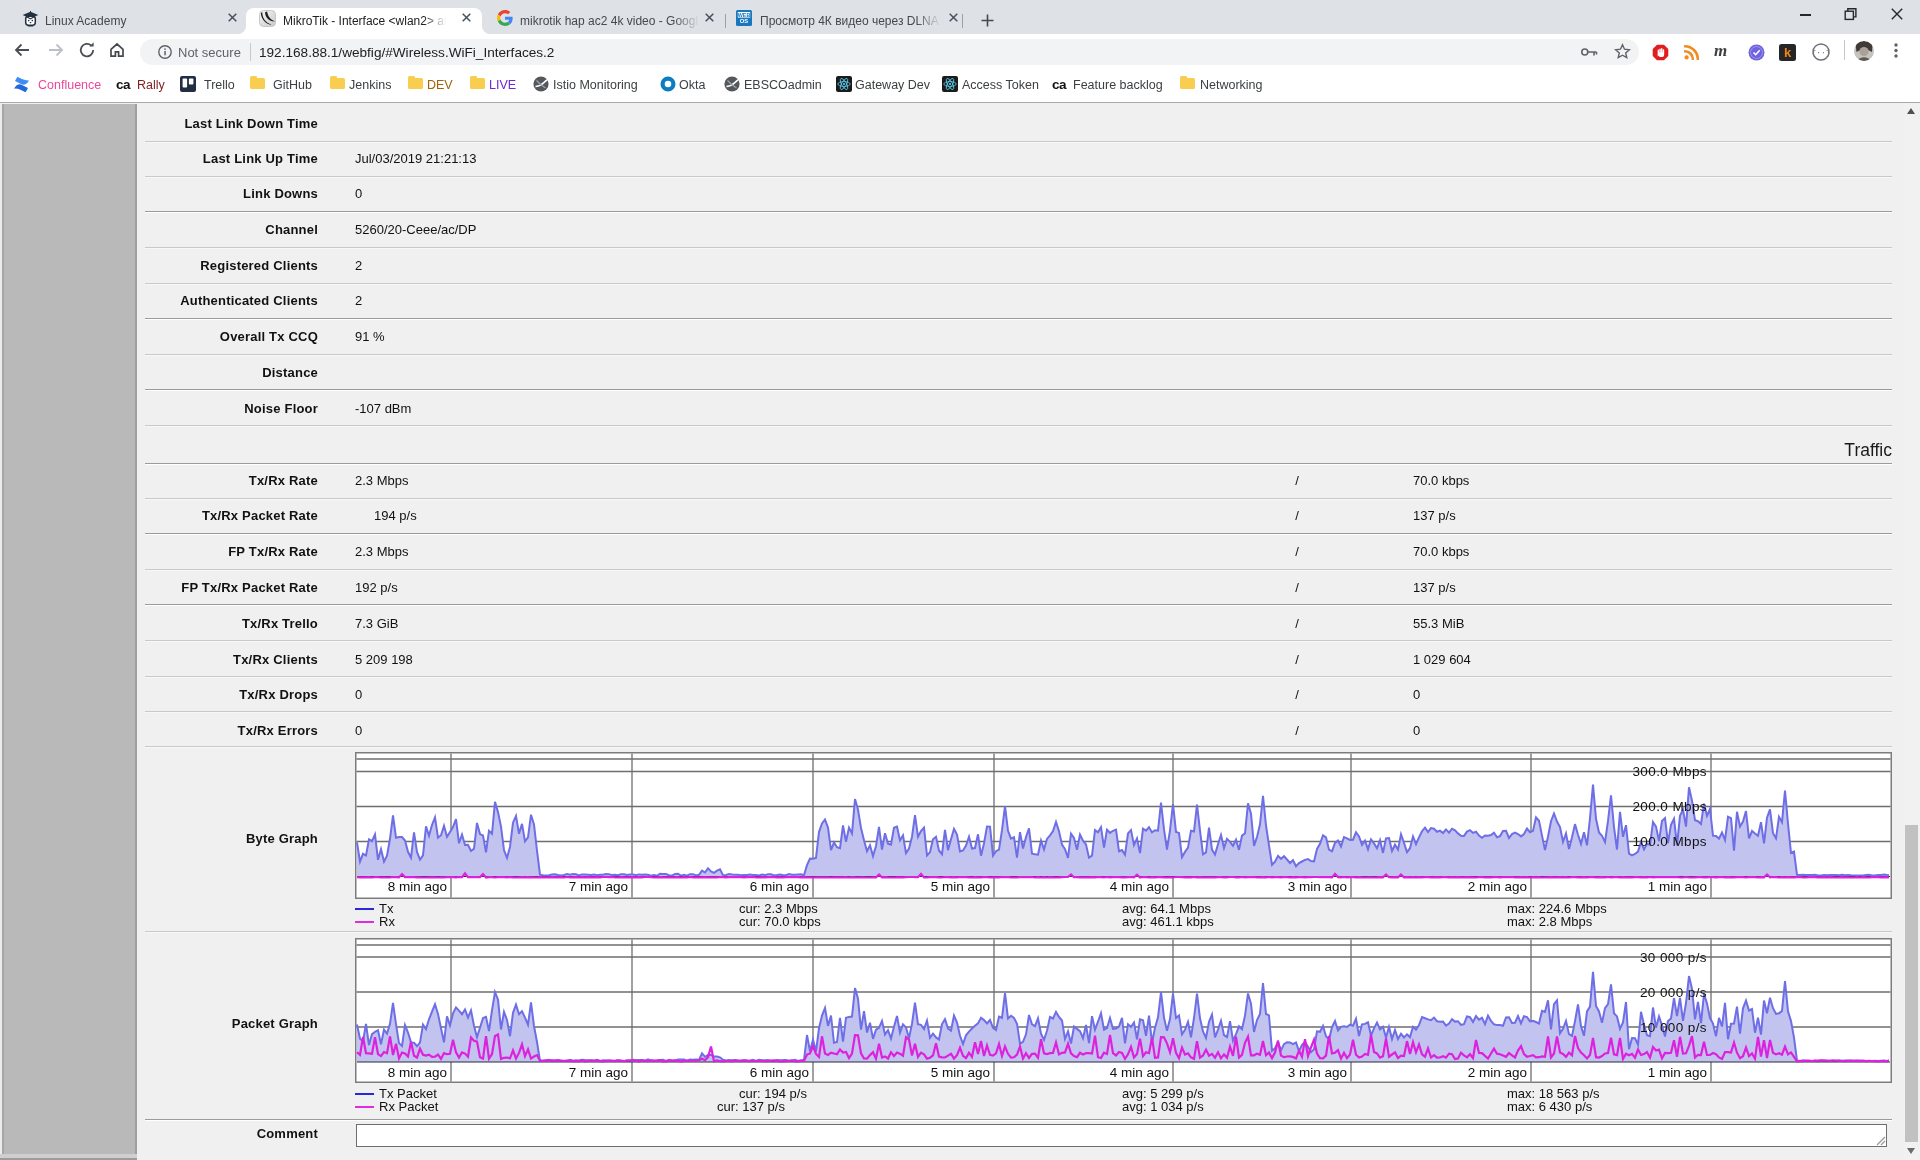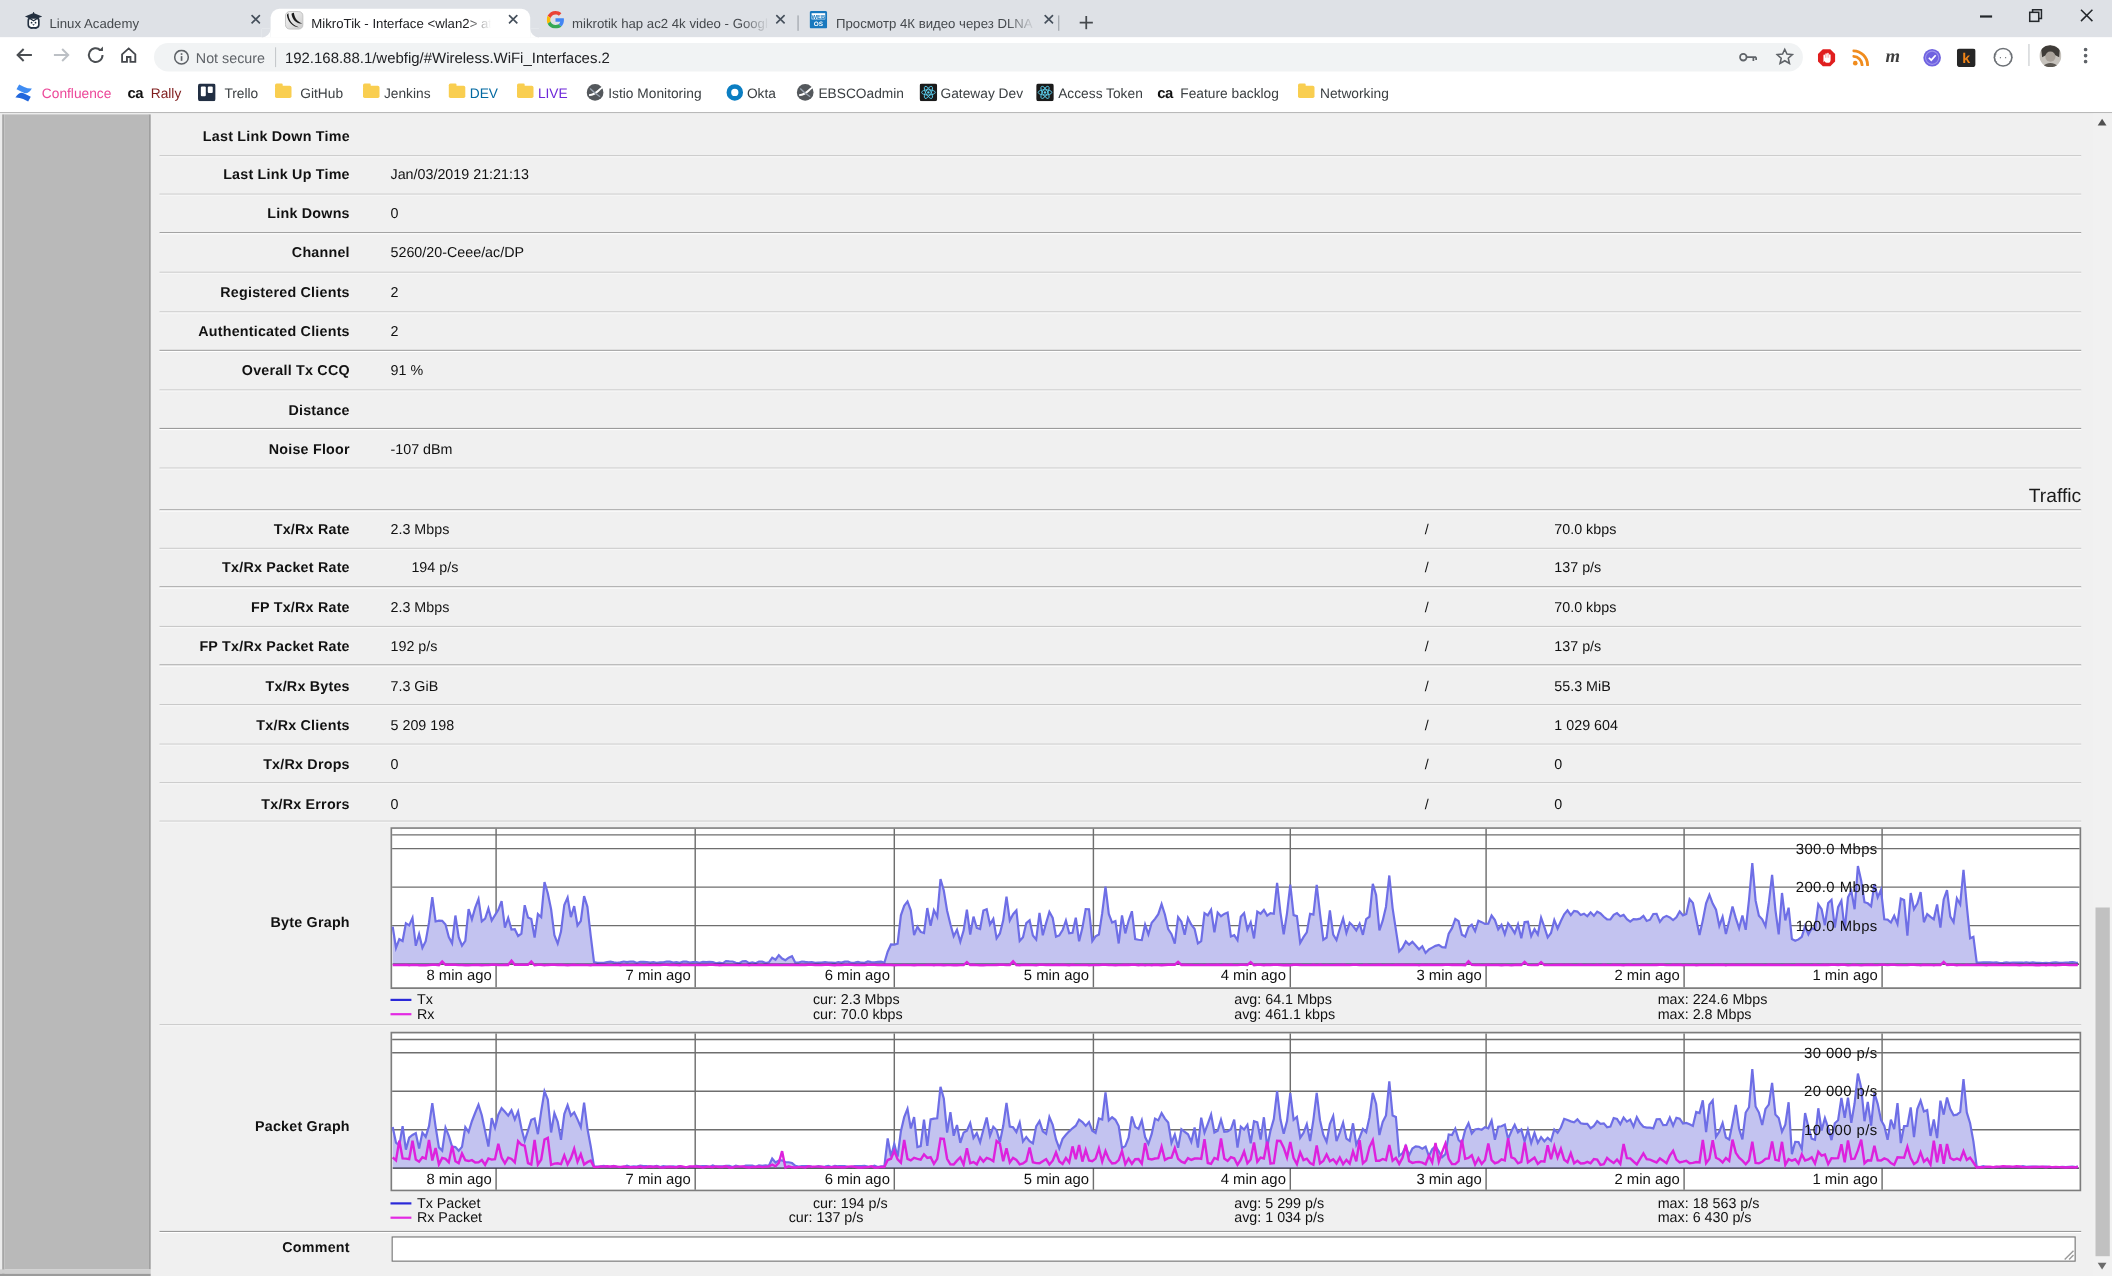--- a/index.html
+++ b/index.html
@@ -194,21 +194,21 @@
   </svg>
 <div class="a" style="left:204px;top:77.5px;font-size:12.5px;color:#3c4043">Trello</div>
 <div class="a" style="left:250px;top:78px;width:15px;height:11px;background:#f9ce50;border-radius:1.5px"></div>
 <div class="a" style="left:250px;top:76px;width:7px;height:3px;background:#f9ce50;border-radius:1.5px 1px 0 0"></div>
 <div class="a" style="left:273px;top:77.5px;font-size:12.5px;color:#3c4043">GitHub</div>
 <div class="a" style="left:330px;top:78px;width:15px;height:11px;background:#f9ce50;border-radius:1.5px"></div>
 <div class="a" style="left:330px;top:76px;width:7px;height:3px;background:#f9ce50;border-radius:1.5px 1px 0 0"></div>
 <div class="a" style="left:349px;top:77.5px;font-size:12.5px;color:#3c4043">Jenkins</div>
 <div class="a" style="left:408px;top:78px;width:15px;height:11px;background:#f9ce50;border-radius:1.5px"></div>
 <div class="a" style="left:408px;top:76px;width:7px;height:3px;background:#f9ce50;border-radius:1.5px 1px 0 0"></div>
-<div class="a" style="left:427px;top:77.5px;font-size:12.5px;color:#0369a1">DEV</div>
+<div class="a" style="left:427px;top:77.5px;font-size:12.5px;color:#a16207">DEV</div>
 <div class="a" style="left:470px;top:78px;width:15px;height:11px;background:#f9ce50;border-radius:1.5px"></div>
 <div class="a" style="left:470px;top:76px;width:7px;height:3px;background:#f9ce50;border-radius:1.5px 1px 0 0"></div>
 <div class="a" style="left:489px;top:77.5px;font-size:12.5px;color:#6d28d9">LIVE</div>
 <svg class="a" style="left:533px;top:76px" width="16" height="16" viewBox="0 0 16 16">
 <circle cx="8" cy="8" r="7.6" fill="#54585c"></circle>
 <path d="M2.5 10.5 Q7.5 10 11 6.5 T15 3.5" stroke="#fff" stroke-width="1.7" fill="none"></path>
 <path d="M3.5 4.5 Q6.5 8 12.5 12" stroke="#9aa4b0" stroke-width="1.2" fill="none"></path>
   </svg>
 <div class="a" style="left:553px;top:77.5px;font-size:12.5px;color:#3c4043">Istio Monitoring</div>
 <svg class="a" style="left:660px;top:76px" width="16" height="16">
@@ -328,21 +328,21 @@
 <div class="sep s2" style="top:501px">
       <i class="t"></i>
       <i class="b"></i>
     </div>
 <div class="sep s2" style="top:1016px">
       <i class="t"></i>
       <i class="b"></i>
     </div>
 <div class="lbl" style="top:13px">Last Link Down Time</div>
 <div class="lbl" style="top:47.5px">Last Link Up Time</div>
-<div class="val" style="left:355px;top:47.5px">Jan/03/2019 21:21:13</div>
+<div class="val" style="left:355px;top:47.5px">Jul/03/2019 21:21:13</div>
 <div class="lbl" style="top:83px">Link Downs</div>
 <div class="val" style="left:355px;top:83px">0</div>
 <div class="lbl" style="top:119px">Channel</div>
 <div class="val" style="left:355px;top:119px">5260/20-Ceee/ac/DP</div>
 <div class="lbl" style="top:154.5px">Registered Clients</div>
 <div class="val" style="left:355px;top:154.5px">2</div>
 <div class="lbl" style="top:190px">Authenticated Clients</div>
 <div class="val" style="left:355px;top:190px">2</div>
 <div class="lbl" style="top:226px">Overall Tx CCQ</div>
 <div class="val" style="left:355px;top:226px">91 %</div>
@@ -358,21 +358,21 @@
 <div class="val" style="left:1285px;top:405px;width:24px;text-align:center">/</div>
 <div class="val" style="left:1413px;top:405px">137 p/s</div>
 <div class="lbl" style="top:441px">FP Tx/Rx Rate</div>
 <div class="val" style="left:355px;top:441px">2.3 Mbps</div>
 <div class="val" style="left:1285px;top:441px;width:24px;text-align:center">/</div>
 <div class="val" style="left:1413px;top:441px">70.0 kbps</div>
 <div class="lbl" style="top:477px">FP Tx/Rx Packet Rate</div>
 <div class="val" style="left:355px;top:477px">192 p/s</div>
 <div class="val" style="left:1285px;top:477px;width:24px;text-align:center">/</div>
 <div class="val" style="left:1413px;top:477px">137 p/s</div>
-<div class="lbl" style="top:513px">Tx/Rx Bytes</div>
+<div class="lbl" style="top:513px">Tx/Rx Trello</div>
 <div class="val" style="left:355px;top:513px">7.3 GiB</div>
 <div class="val" style="left:1285px;top:513px;width:24px;text-align:center">/</div>
 <div class="val" style="left:1413px;top:513px">55.3 MiB</div>
 <div class="lbl" style="top:548.5px">Tx/Rx Clients</div>
 <div class="val" style="left:355px;top:548.5px">5 209 198</div>
 <div class="val" style="left:1285px;top:548.5px;width:24px;text-align:center">/</div>
 <div class="val" style="left:1413px;top:548.5px">1 029 604</div>
 <div class="lbl" style="top:584px">Tx/Rx Drops</div>
 <div class="val" style="left:355px;top:584px">0</div>
 <div class="val" style="left:1285px;top:584px;width:24px;text-align:center">/</div>

